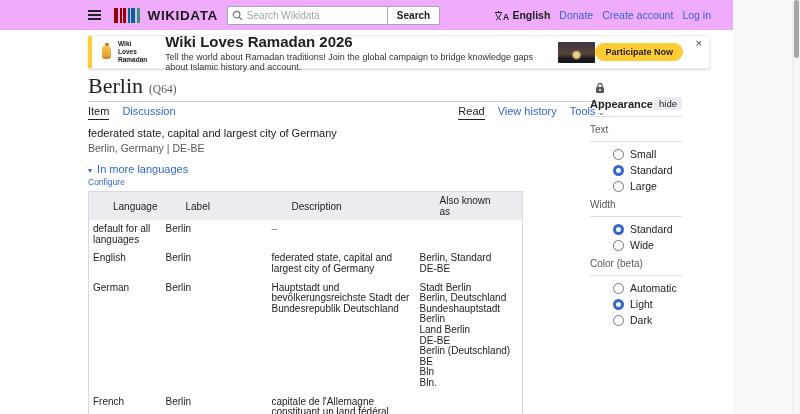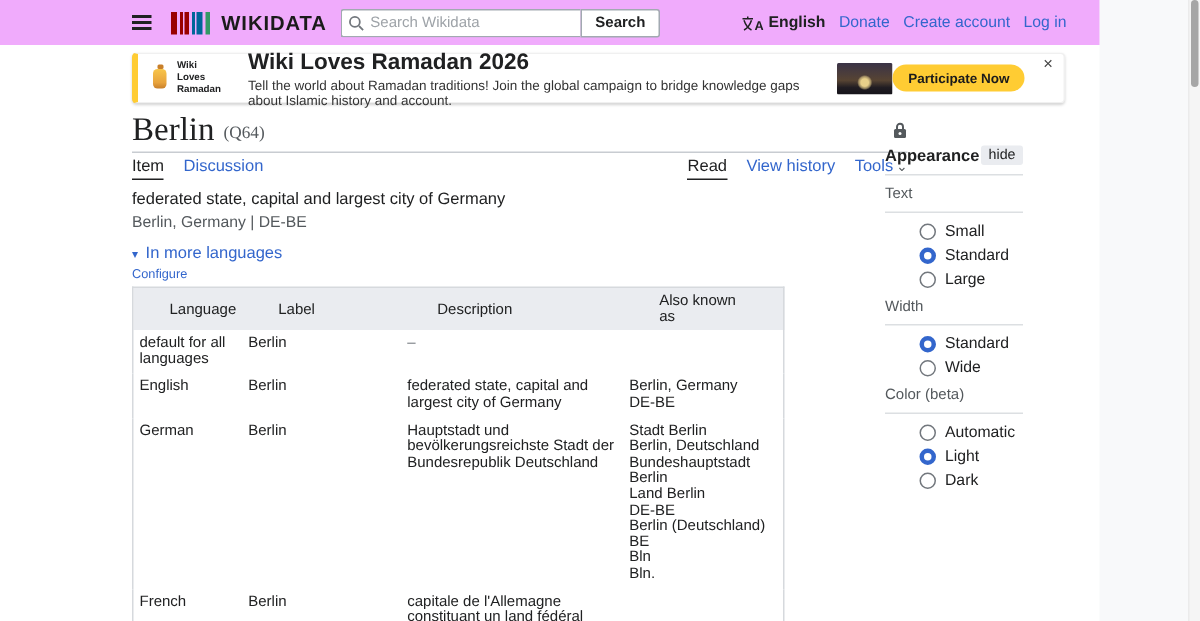--- a/index.html
+++ b/index.html
@@ -209,21 +209,21 @@
           <td>default for all languages</td>
           <td>Berlin</td>
           <td class="muted">–</td>
           <td></td>
         </tr>
         <tr>
           <td>English</td>
           <td>Berlin</td>
           <td>federated state, capital and largest city of Germany</td>
           <td>
-            <div class="alias-line">Berlin, Germany</div>
+            <div class="alias-line">Berlin, Standard</div>
             <div class="alias-line">DE-BE</div>
           </td>
         </tr>
         <tr>
           <td>German</td>
           <td>Berlin</td>
           <td>Hauptstadt und bevölkerungsreichste Stadt der Bundesrepublik Deutschland</td>
           <td>
             <div class="alias-line">Stadt Berlin</div>
             <div class="alias-line">Berlin, Deutschland</div>

